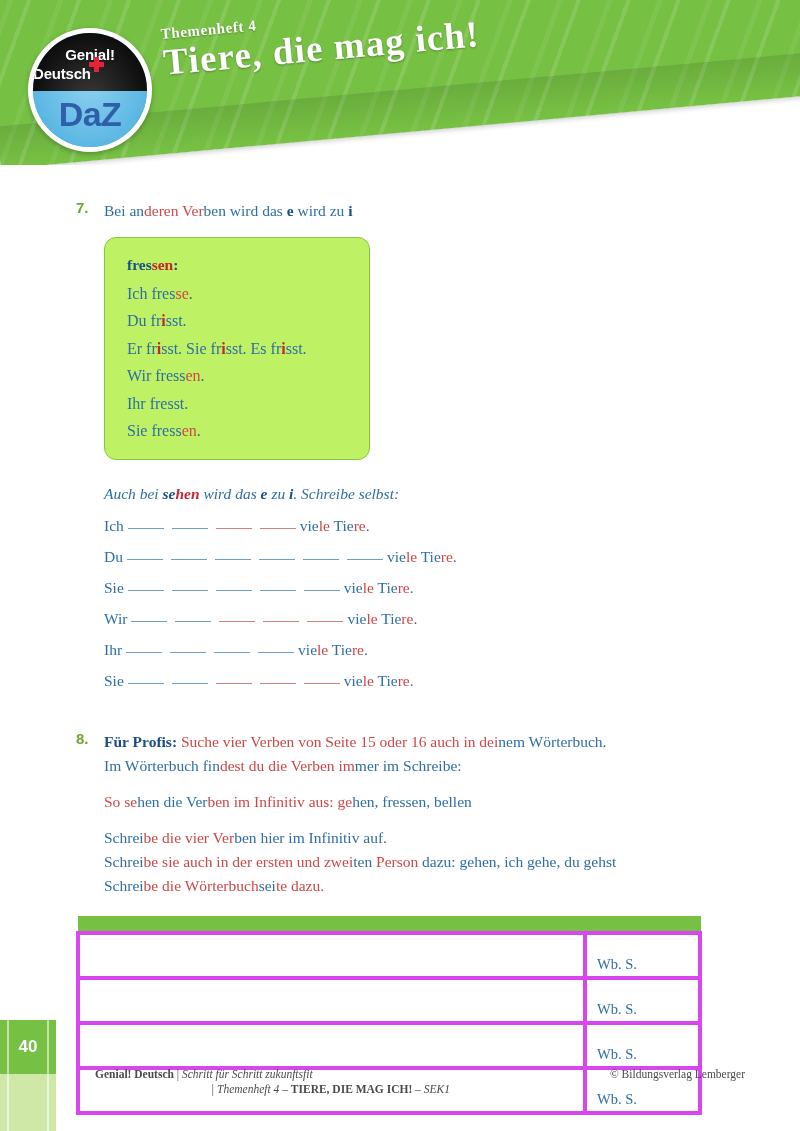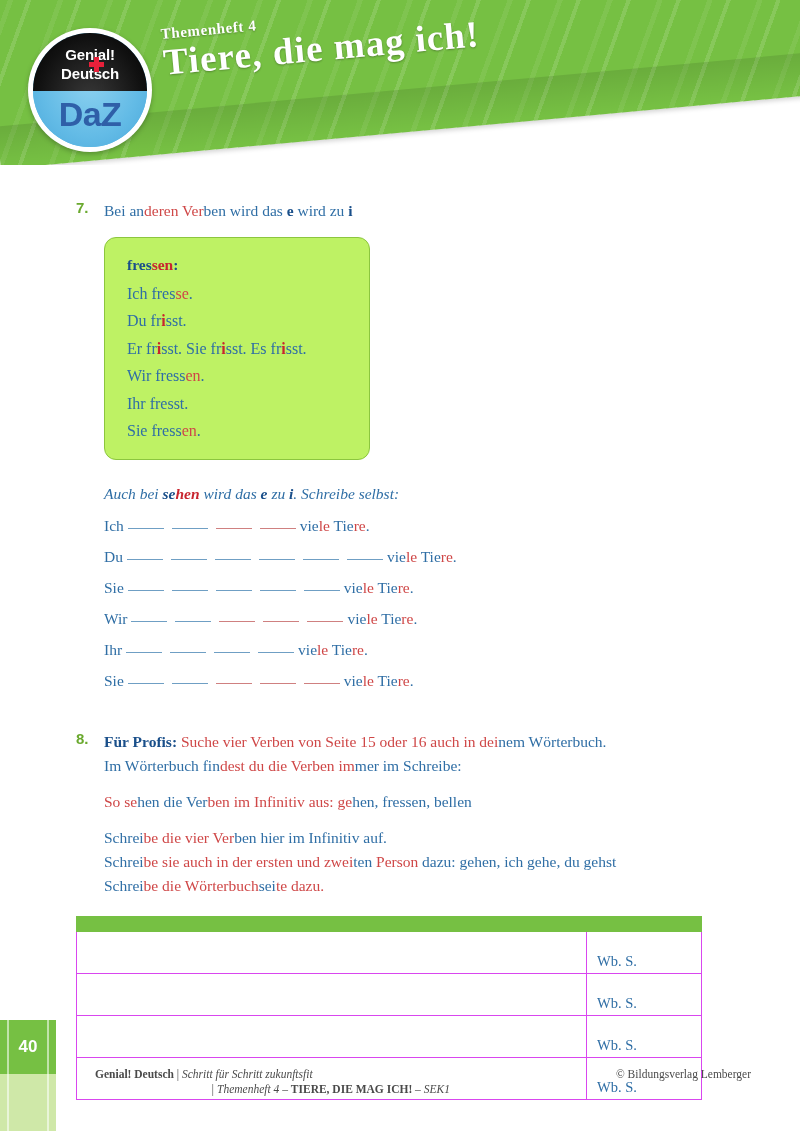--- a/index.html
+++ b/index.html
@@ -119,21 +119,21 @@
     color: #ffffff;
     font-family: "Liberation Sans", sans-serif;
     font-weight: bold;
     font-size: 15px;
     letter-spacing: -0.2px;
   }
   .logo-deutsch {
     position: absolute;
     left: 0; top: 32px;
     width: 114px;
-    text-align: center;
+    text-align: left;
     color: #ffffff;
     font-family: "Liberation Sans", sans-serif;
     font-weight: bold;
     font-size: 15px;
     letter-spacing: -0.2px;
   }
   .logo-cross {
     position: absolute;
     left: 56px; top: 24px;
     width: 15px; height: 15px;
@@ -240,21 +240,21 @@
     margin-left: 76px;
     margin-top: 18px;
     width: 626px;
   }
   .tbl {
     border-collapse: collapse;
     width: 626px;
     table-layout: fixed;
   }
   .tbl td {
-    border: 1px solid #d946ef;
+    border: 4px solid #d946ef;
     height: 38px;
     vertical-align: bottom;
     padding: 0 10px 3px 10px;
     font-size: 14.5px;
     color: #2f6ea5;
   }
   .tbl .hdr td {
     background: #76c043;
     border: 1px solid #76c043;
     height: 14px;
@@ -302,21 +302,21 @@
     width: 660px;
     font-size: 11.5px;
     color: #4a4a4a;
   }
   .footer-left {
     position: absolute;
     left: 0; top: 0;
   }
   .footer-right {
     position: absolute;
-    right: 4px; top: 0;
+    right: 10px; top: 0;
     font-size: 11.5px;
     text-align: center;
   }
   .footer-line2 {
     position: absolute;
     left: 116px; top: 15px;
   }
   .f-bold { font-weight: bold; }
   .f-ital { font-style: italic; }
   .f-caps { font-weight: bold; }

